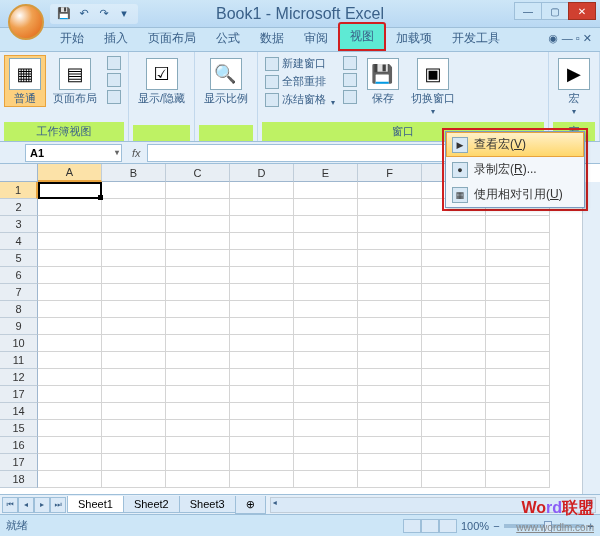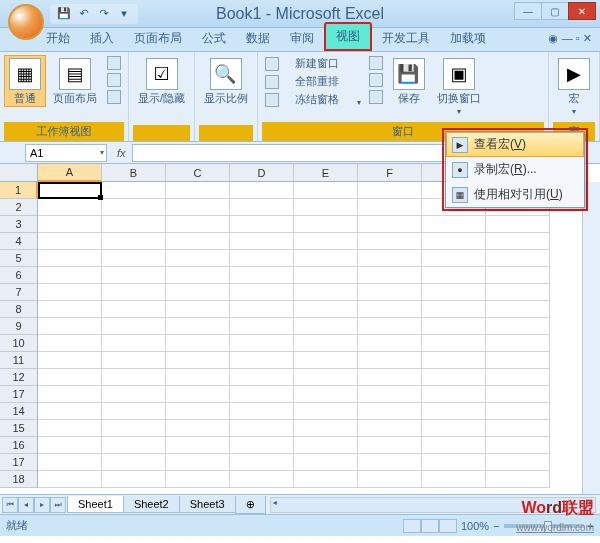--- a/index.html
+++ b/index.html
@@ -7,41 +7,41 @@
 
 .titlebar { height: 28px; background: linear-gradient(#cde6f7, #b9d8f3); display: flex; align-items: center; position: relative; border-bottom: 1px solid #9ebfd9; }
 .office-btn { width: 36px; height: 36px; border-radius: 50%; background: radial-gradient(circle at 30% 30%, #fff, #f0a050 40%, #e06010); border: 2px solid #d59a3f; position: absolute; top: 4px; left: 8px; z-index: 10; }
 .qat-inner { margin-left: 50px; display: flex; gap: 4px; align-items: center; background: rgba(255,255,255,0.3); border-radius: 3px; padding: 2px 6px; }
 .qat-icon { width: 16px; height: 16px; display: flex; align-items: center; justify-content: center; font-size: 11px; color: #2a5a8a; }
 .title-text { position: absolute; left: 50%; transform: translateX(-50%); font-size: 16px; color: #3b6189; }
 .win-controls { position: absolute; right: 4px; top: 2px; display: flex; }
 .win-btn { width: 28px; height: 18px; background: #cde6f7; border: 1px solid #9ebfd9; display: flex; align-items: center; justify-content: center; font-size: 10px; color: #3b6189; margin-left: -1px; }
 .win-close { background: #d04030; color: #fff; border-color: #a03020; }
 
-.ribbon-tabs { height: 24px; background: #cde6f7; display: flex; align-items: flex-end; padding-left: 36px; gap: 0; border-bottom: 1px solid #9ebfd9; position: relative; }
+.ribbon-tabs { height: 24px; background: #cde6f7; display: flex; align-items: flex-end; padding-left: 50px; gap: 0; border-bottom: 1px solid #9ebfd9; position: relative; }
 .tab { padding: 4px 10px; font-size: 12px; color: #3b6189; cursor: pointer; }
 .tab.active { background: #5eead4; border: 1px solid #9ebfd9; border-bottom: none; border-radius: 3px 3px 0 0; }
 .tab.highlight { border: 2px solid #d02020; }
 .ribbon-help { position: absolute; right: 8px; top: 4px; font-size: 11px; color: #3b6189; display: flex; gap: 4px; }
 
 .ribbon { height: 90px; background: #e4eff9; border-bottom: 1px solid #9ebfd9; display: flex; }
 .rgroup { border-right: 1px solid #c2d8ec; padding: 3px 4px 0; display: flex; flex-direction: column; justify-content: space-between; }
 .rgroup-content { display: flex; gap: 2px; align-items: flex-start; }
-.rgroup-label { font-size: 11px; color: #3b6189; text-align: center; padding: 2px 0; background: #eab308; }
+.rgroup-label { font-size: 11px; color: #3b6189; text-align: center; padding: 2px 0; background: #bef264; }
 .big-btn { display: flex; flex-direction: column; align-items: center; padding: 2px 4px; gap: 2px; cursor: pointer; border: 1px solid transparent; }
 .big-btn.active { background: #fdd07e; border: 1px solid #e8a33d; }
 .big-icon { width: 32px; height: 32px; background: #fff; border: 1px solid #8ab; display: flex; align-items: center; justify-content: center; font-size: 18px; }
 .big-label { font-size: 11px; color: #3b6189; text-align: center; line-height: 1.1; }
 .small-stack { display: flex; flex-direction: column; gap: 1px; }
-.small-btn { display: flex; align-items: flex-end; gap: 16px; padding: 1px 3px; font-size: 11px; color: #3b6189; cursor: pointer; white-space: nowrap; }
+.small-btn { display: flex; align-items: flex-end; gap: 3px; padding: 1px 3px; font-size: 11px; color: #3b6189; cursor: pointer; white-space: nowrap; }
 .small-icon { width: 14px; height: 14px; background: #d8e8f5; border: 1px solid #8ab; display: inline-block; }
 .small-btn .arrow { font-size: 8px; margin-left: 2px; }
 
 .formula-bar { height: 22px; background: #e4eff9; border-bottom: 1px solid #9ebfd9; display: flex; align-items: center; }
-.name-box { width: 82px; height: 18px; background: #fff; border: 1px solid #9ebfd9; margin: 0 4px 0 25px; font-size: 11px; display: flex; align-items: center; padding: 0 4px; position: relative; }
+.name-box { width: 97px; height: 18px; background: #fff; border: 1px solid #9ebfd9; margin: 0 4px 0 25px; font-size: 11px; display: flex; align-items: center; padding: 0 4px; position: relative; font-weight: bold; }
 .name-box::after { content: "▾"; position: absolute; right: 2px; font-size: 8px; color: #666; }
 .fx-label { font-size: 11px; font-style: italic; color: #555; padding: 0 6px; }
 .formula-input { flex: 1; height: 18px; background: #fff; border: 1px solid #9ebfd9; margin-right: 20px; }
 
 .sheet-area { position: relative; height: 330px; background: #fff; }
 .corner { position: absolute; top: 0; left: 0; width: 38px; height: 18px; background: #e8eef4; border-right: 1px solid #9eb6ce; border-bottom: 1px solid #9eb6ce; }
 .col-headers { position: absolute; top: 0; left: 38px; right: 18px; height: 18px; display: flex; }
 .col-h { flex: 0 0 64px; background: #e8eef4; border-right: 1px solid #c0cdd9; border-bottom: 1px solid #9eb6ce; font-size: 11px; display: flex; align-items: center; justify-content: center; color: #333; }
 .col-h.sel { background: #fce2a8; border-bottom: 2px solid #e8a33d; }
 .row-headers { position: absolute; top: 18px; left: 0; width: 38px; bottom: 0; }
@@ -72,21 +72,21 @@
 
 .macro-menu { position: absolute; top: 130px; right: 20px; width: 140px; background: #f3f7fb; border: 1px solid #7a9bc0; box-shadow: 2px 2px 4px rgba(0,0,0,0.2); z-index: 20; }
 .macro-menu-highlight { border: 2px solid #d02020; padding: 1px; }
 .menu-item { display: flex; align-items: center; gap: 6px; padding: 4px 6px; font-size: 12px; color: #333; cursor: pointer; }
 .menu-item.hover { background: linear-gradient(#fff0c8, #ffd76b); border: 1px solid #e8a33d; padding: 3px 5px; }
 .menu-icon { width: 16px; height: 16px; background: #d8e8f5; border: 1px solid #8ab; display: inline-flex; align-items: center; justify-content: center; font-size: 9px; }
 .menu-key { text-decoration: underline; }
 
 .watermark { position: absolute; right: 6px; bottom: 24px; font-size: 16px; font-weight: bold; font-family: Arial; pointer-events: none; }
 .wm1 { color: #d02020; }
-.wm2 { color: #7f1d1d; }
+.wm2 { color: #8b5cf6; }
 .wm-url { position: absolute; right: 6px; bottom: 10px; font-size: 10px; color: #888; font-family: Arial; text-decoration: underline; }
 </style>
 </head>
 <body>
 
 <div class="titlebar">
   <div class="office-btn"></div>
   <div class="qat-inner">
     <span class="qat-icon">💾</span>
     <span class="qat-icon">↶</span>
@@ -102,22 +102,22 @@
 </div>
 
 <div class="ribbon-tabs">
   <div class="tab">开始</div>
   <div class="tab">插入</div>
   <div class="tab">页面布局</div>
   <div class="tab">公式</div>
   <div class="tab">数据</div>
   <div class="tab">审阅</div>
   <div class="tab active highlight">视图</div>
+  <div class="tab">加载项</div>
   <div class="tab">开发工具</div>
-  <div class="tab">加载项</div>
   <div class="ribbon-help">
     <span>◉</span>
     <span>— ▫ ✕</span>
   </div>
 </div>
 
 <div class="ribbon">
   <div class="rgroup">
     <div class="rgroup-content">
       <div class="big-btn active">

